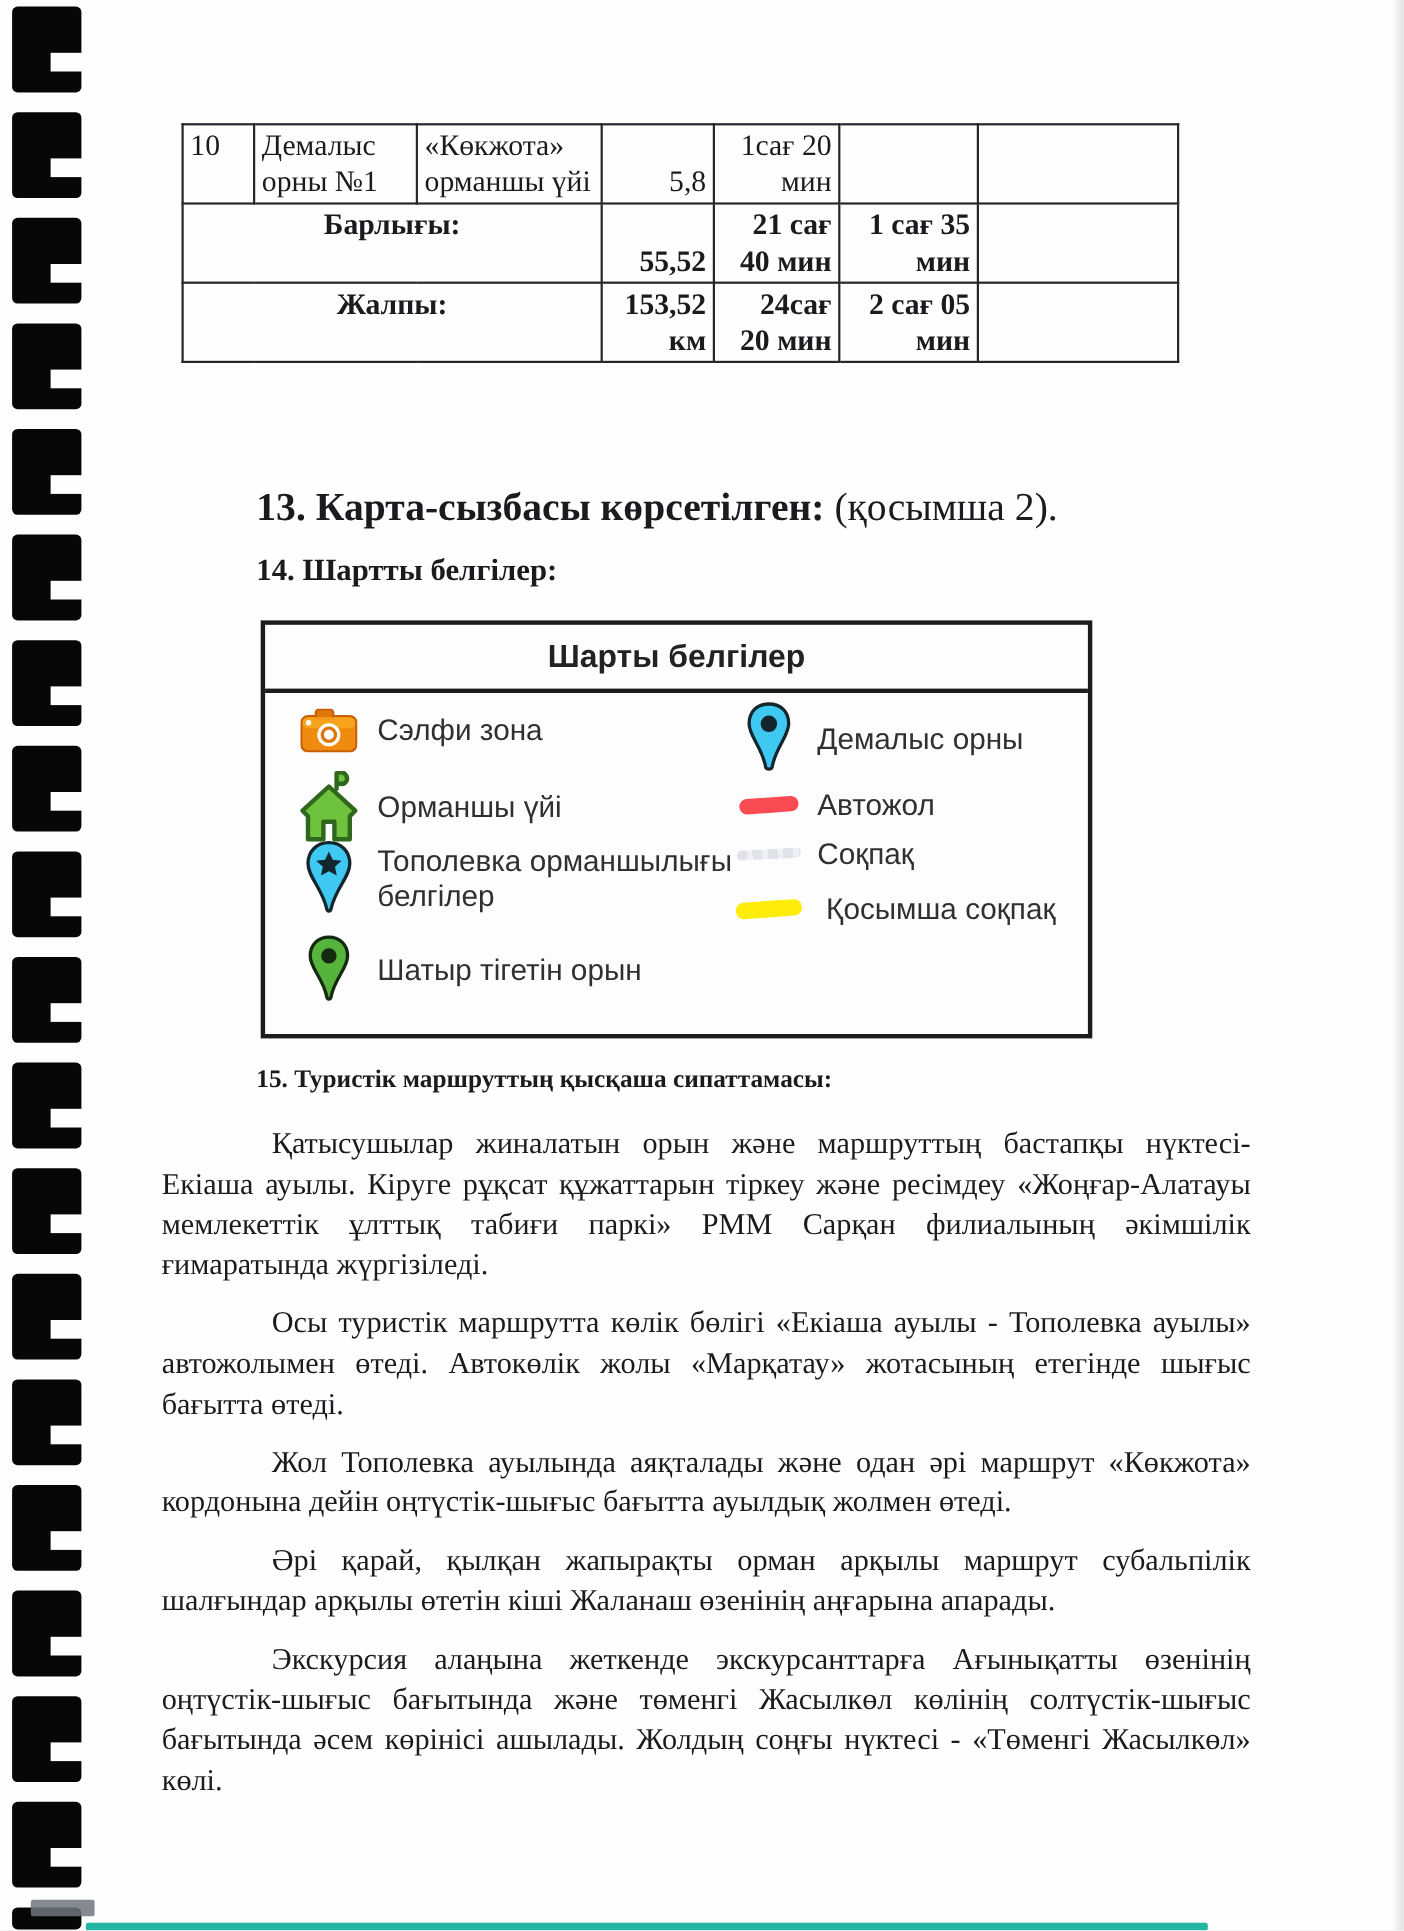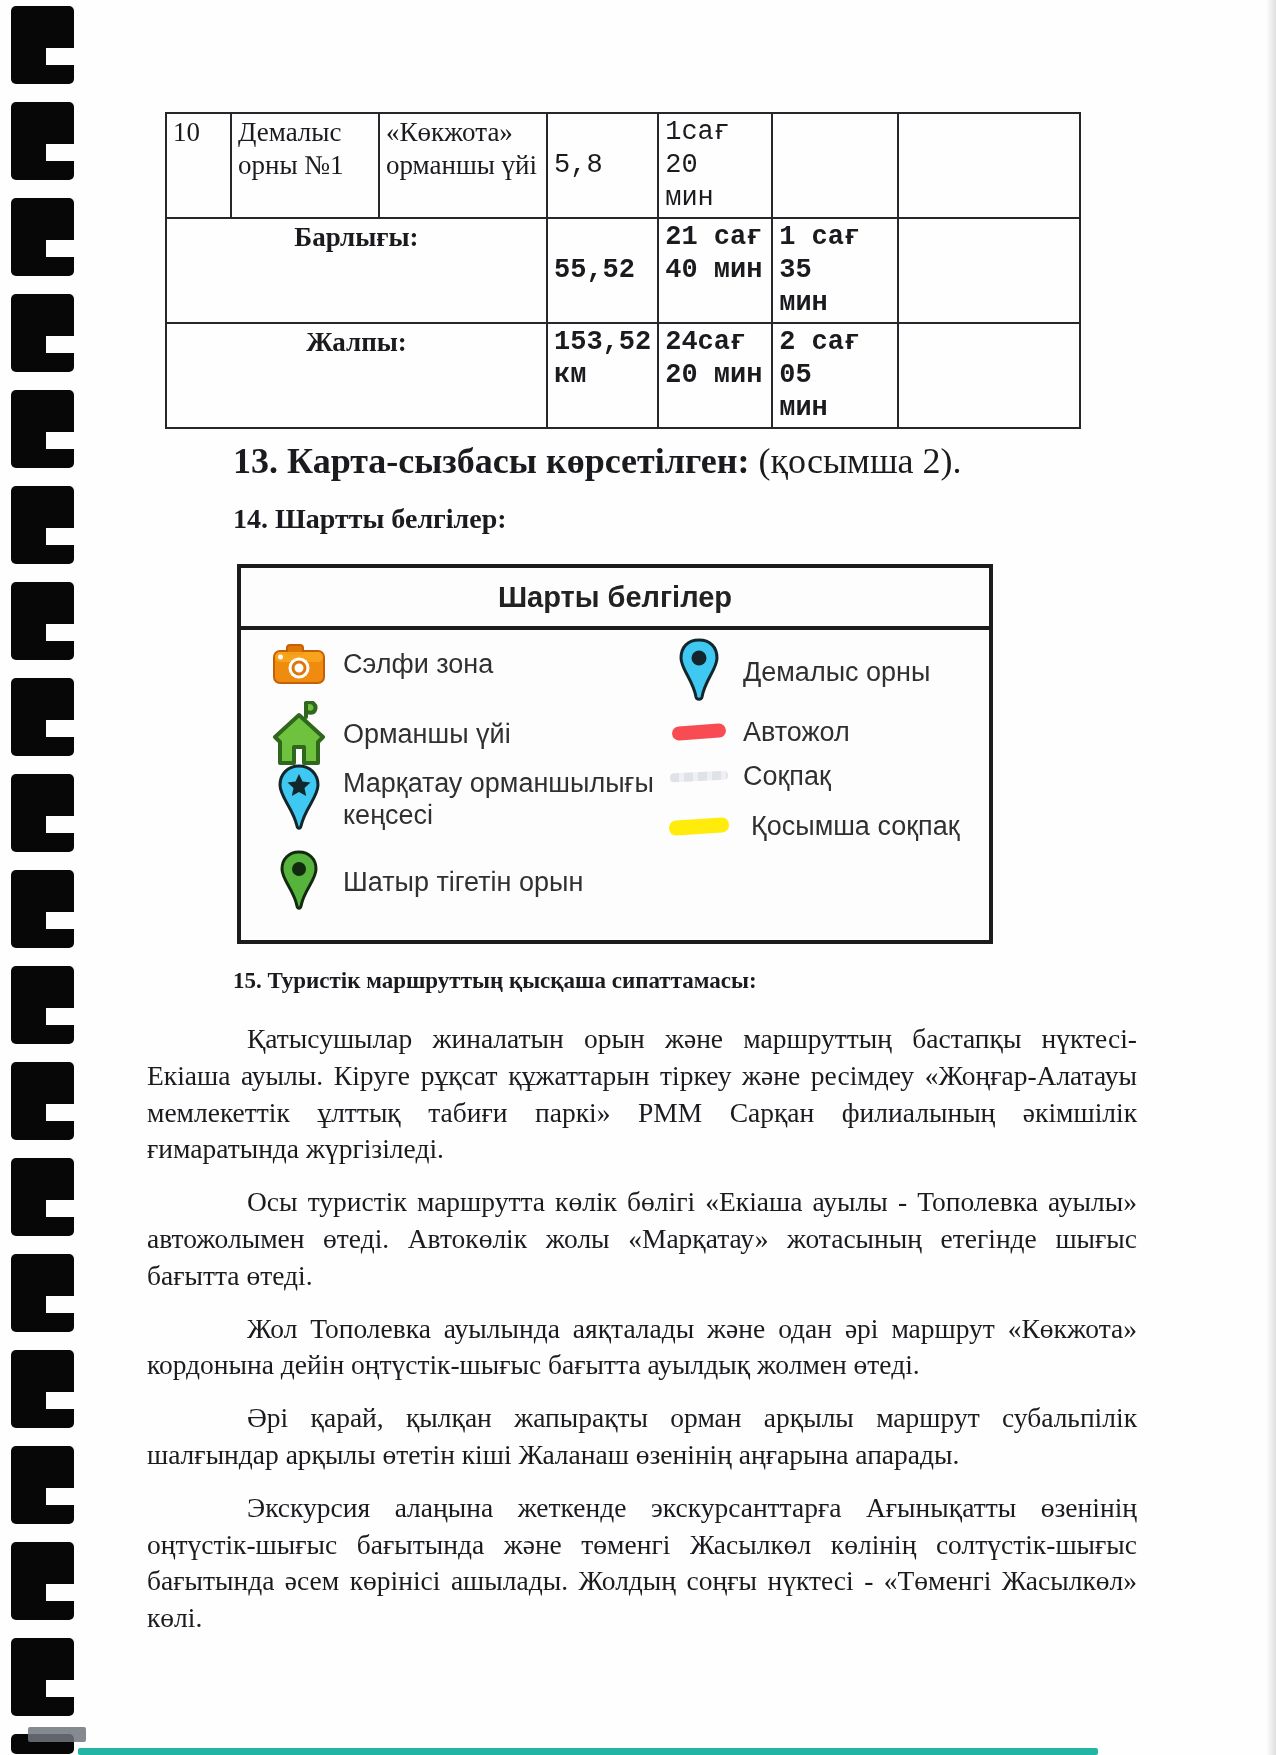--- a/index.html
+++ b/index.html
@@ -35,21 +35,21 @@
   table.route{
     position:absolute;left:165px;top:112px;
     border-collapse:collapse;table-layout:fixed;
     font-size:27px;line-height:33px;
   }
   table.route td{
     border:2px solid #26262b;
     padding:2px 6px;vertical-align:top;
     white-space:pre-line;
   }
-  td.cnum{text-align:left;font-family:Liberation Mono, monospace;}
+  td.cnum{text-align:right;}
   td.clabel{text-align:center;font-weight:bold;vertical-align:middle;}
   td.bold{font-weight:bold;}
   
   .h13{position:absolute;left:233px;top:440px;font-size:36px;}
   .h13 b{font-weight:bold;}
   .h14{position:absolute;left:233px;top:503px;font-size:28px;font-weight:bold;}
   .h15{position:absolute;left:233px;top:968px;font-size:23px;font-weight:bold;}
   
   .legend{
     position:absolute;left:237px;top:564px;width:748px;height:372px;
@@ -182,21 +182,21 @@
       <span class="llabel">Орманшы үйі</span>
     </div>
 
     <div class="litem" style="left:28px;top:196px;width:400px;">
       <span class="licon">
         <svg width="44" height="70" viewBox="0 0 44 70">
           <path d="M22 2 C11 2 3 10 3 21 C3 33 16 44 20 62 C20.6 65 23.4 65 24 62 C28 44 41 33 41 21 C41 10 33 2 22 2 Z" fill="#3fc9f2" stroke="#13262c" stroke-width="3"></path>
           <path d="M22 10 L25.5 17.5 L33.5 18.5 L27.5 24 L29.2 32 L22 28 L14.8 32 L16.5 24 L10.5 18.5 L18.5 17.5 Z" fill="#13262c"></path>
         </svg>
       </span>
-      <span class="llabel">Марқатау орманшылығы кеңсесі</span>
+      <span class="llabel">Тополевка орманшылығы белгілер</span>
     </div>
 
     <div class="litem" style="left:28px;top:282px;">
       <span class="licon">
         <svg width="40" height="64" viewBox="0 0 40 64">
           <path d="M20 2 C10 2 3 9 3 19 C3 30 15 40 18 56 C18.6 59 21.4 59 22 56 C25 40 37 30 37 19 C37 9 30 2 20 2 Z" fill="#56b43c" stroke="#142a10" stroke-width="3"></path>
           <circle cx="20" cy="19" r="7" fill="#142a10"></circle>
         </svg>
       </span>
       <span class="llabel">Шатыр тігетін орын</span>

